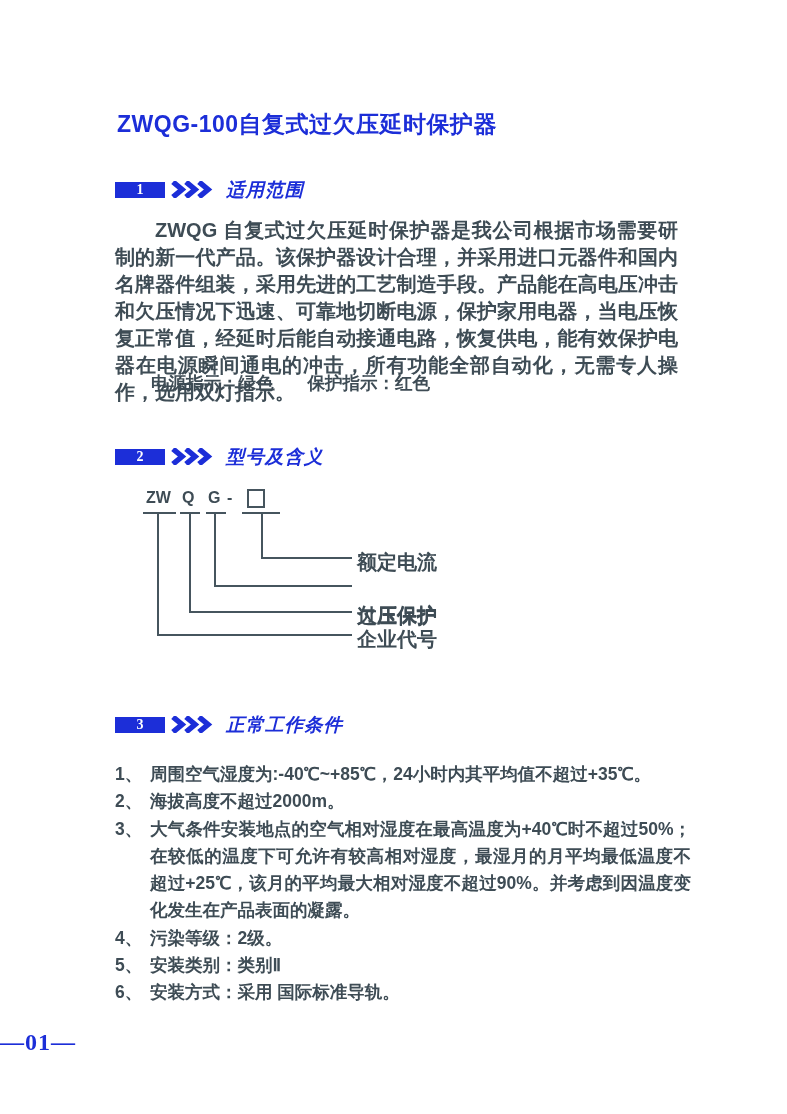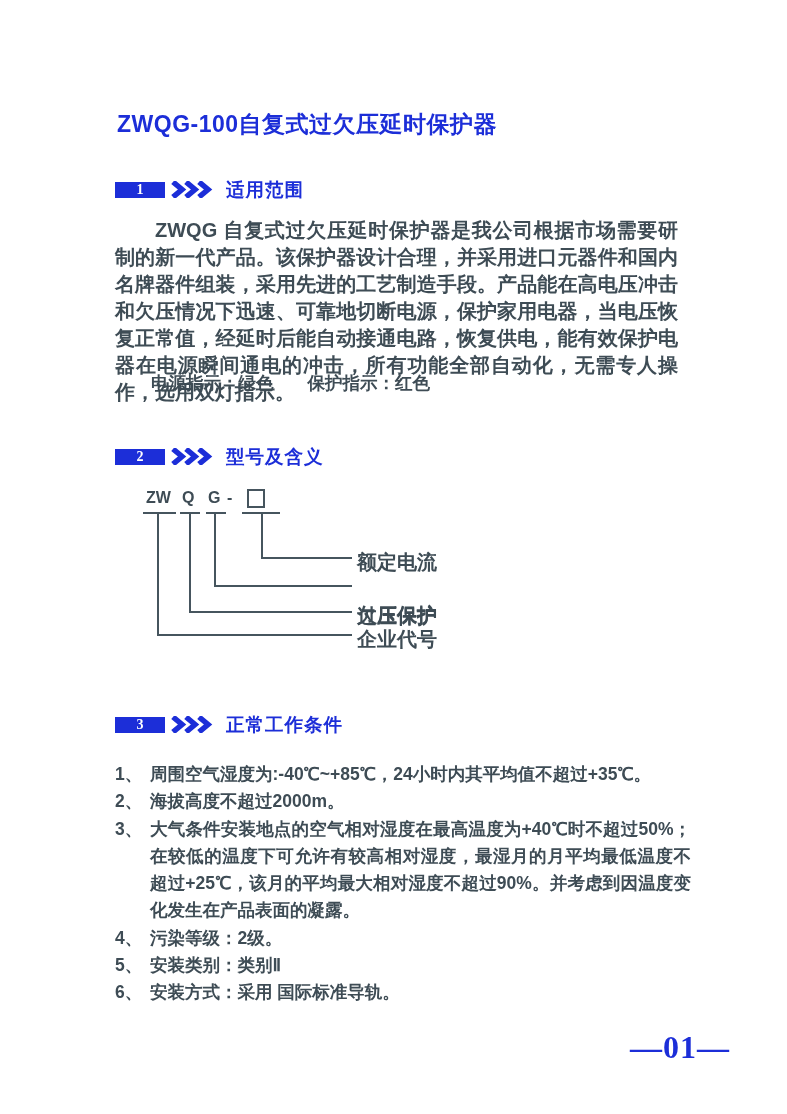--- a/index.html
+++ b/index.html
@@ -25,21 +25,21 @@
   }
   .sec-header .badge{
     width:50px;height:16px;background:var(--accent);
     display:flex;align-items:center;justify-content:center;
     color:#ffffff;font-family:"Liberation Serif",serif;
     font-weight:bold;font-size:14px;line-height:16px;
   }
   .sec-header .chev{margin-left:6px;display:block;}
   .sec-header .sec-title{
     margin-left:13px;font-size:18.5px;font-weight:bold;
-    color:var(--accent);letter-spacing:1px;white-space:nowrap;
+    color:var(--accent);letter-spacing:1px;white-space:nowrap;font-style:italic;
   }
   .intro{
     position:absolute;left:115px;top:217px;width:563px;margin:0;
     font-size:20px;line-height:27px;color:var(--body);
     text-align:justify;text-indent:2em;font-weight:600;
   }
   .indicators{
     position:absolute;left:151px;top:371px;
     font-size:17.5px;color:var(--body);font-weight:600;
     display:flex;gap:34px;white-space:nowrap;
@@ -62,22 +62,22 @@
   
   .cond-list{
     position:absolute;left:115px;top:761px;width:576px;
     font-size:17.5px;line-height:27.3px;color:var(--body);font-weight:600;
   }
   .cond-item{display:flex;}
   .cond-item .num{flex:0 0 35px;}
   .cond-item .txt{flex:1;text-align:justify;}
   .page-number{
     position:absolute;left:0;top:1029px;width:100%;
-    text-align:right;font-family:"Liberation Serif",serif;
-    font-size:32px;font-weight:bold;color:var(--accent);
+    text-align:left;font-family:"Liberation Serif",serif;
+    font-size:24px;font-weight:bold;color:var(--accent);
     letter-spacing:1px;
   }
 </style>
 </head>
 <body>
 
 <div class="page">
 
   <h1 class="page-title">ZWQG-100自复式过欠压延时保护器</h1>
 

